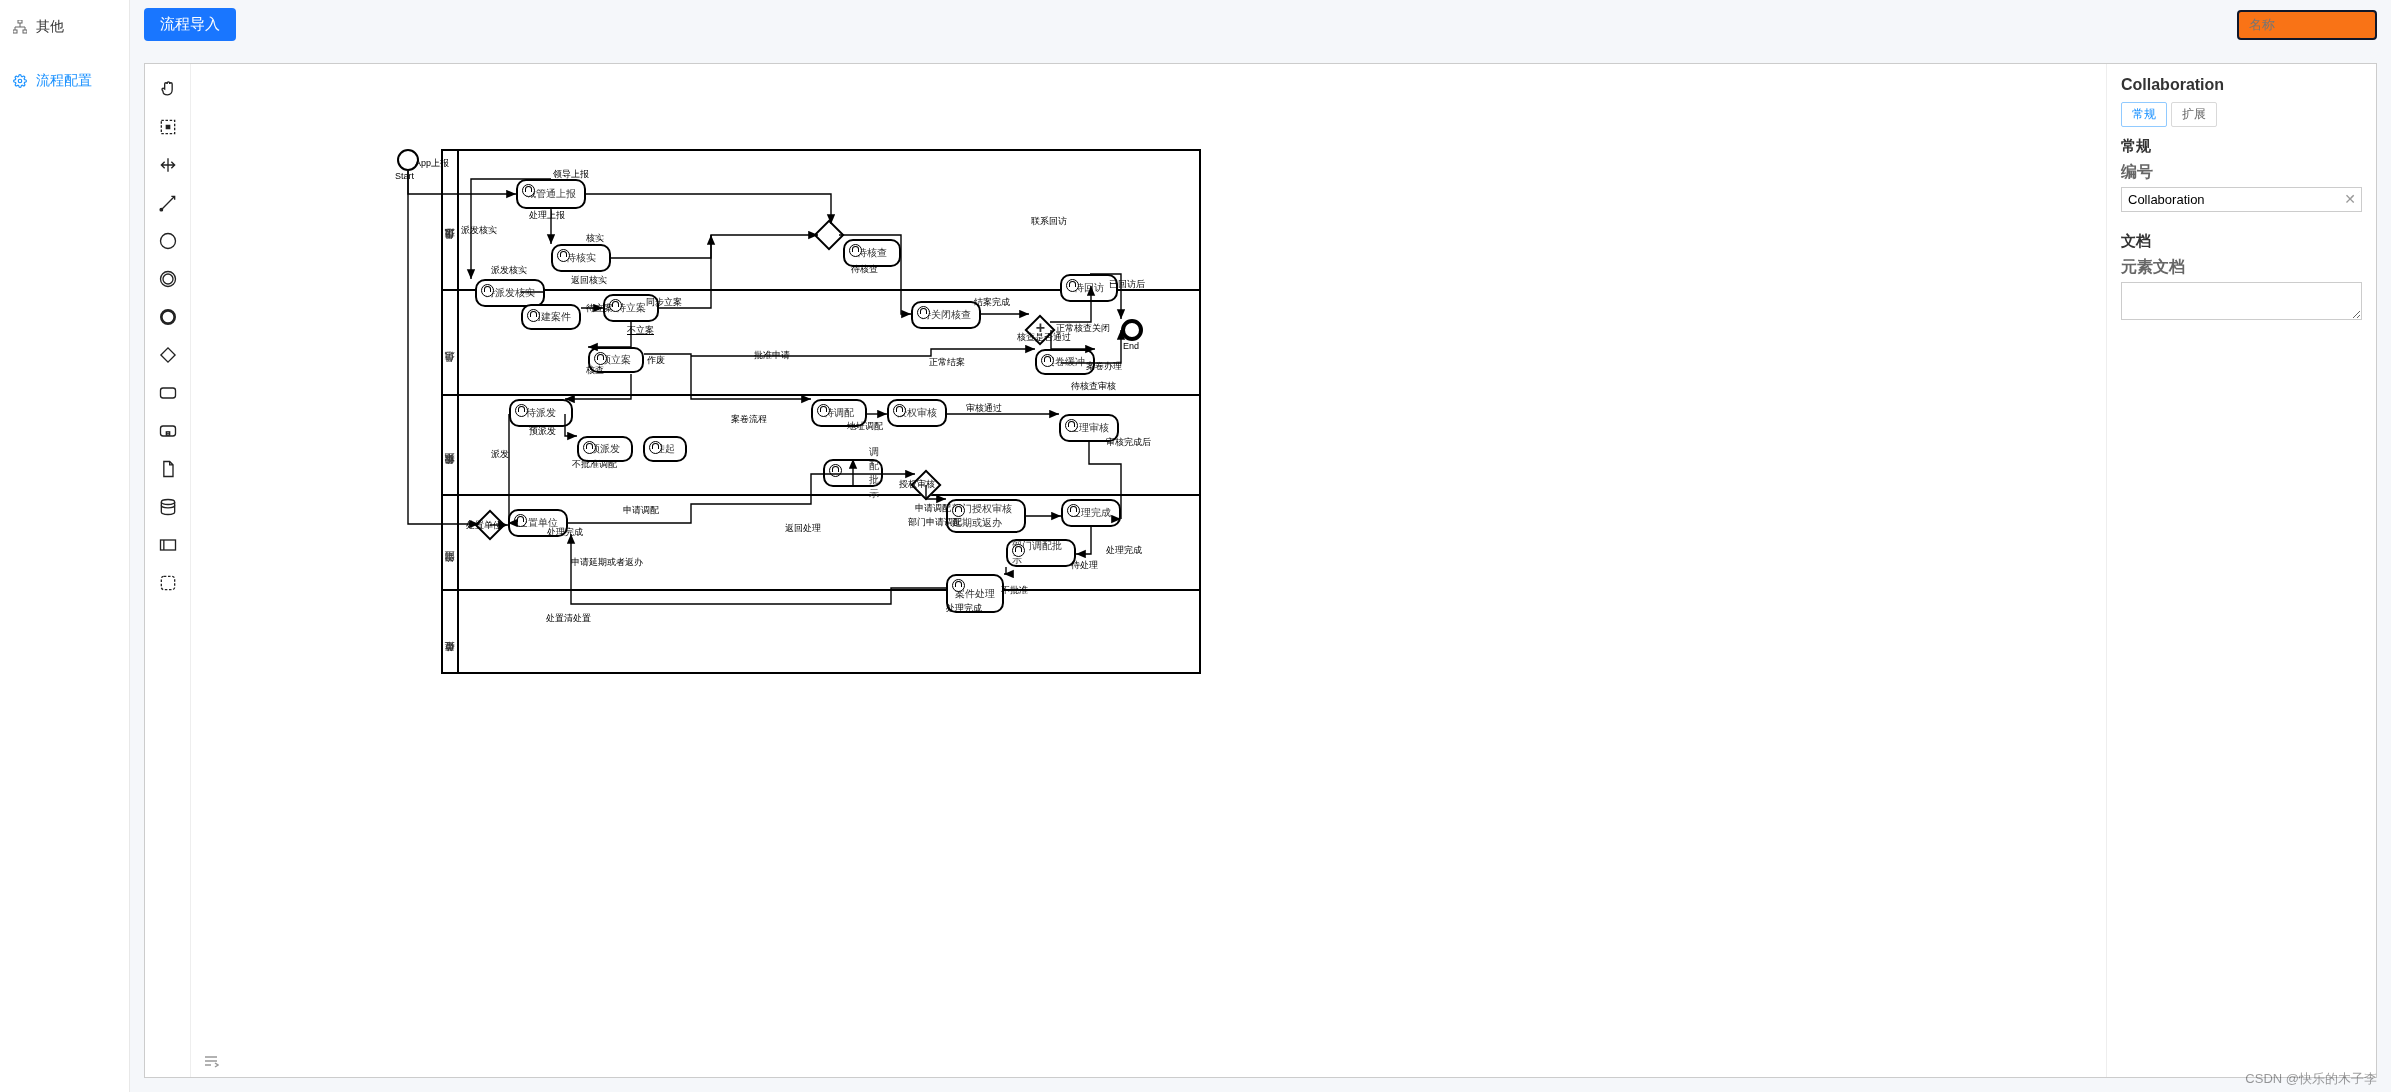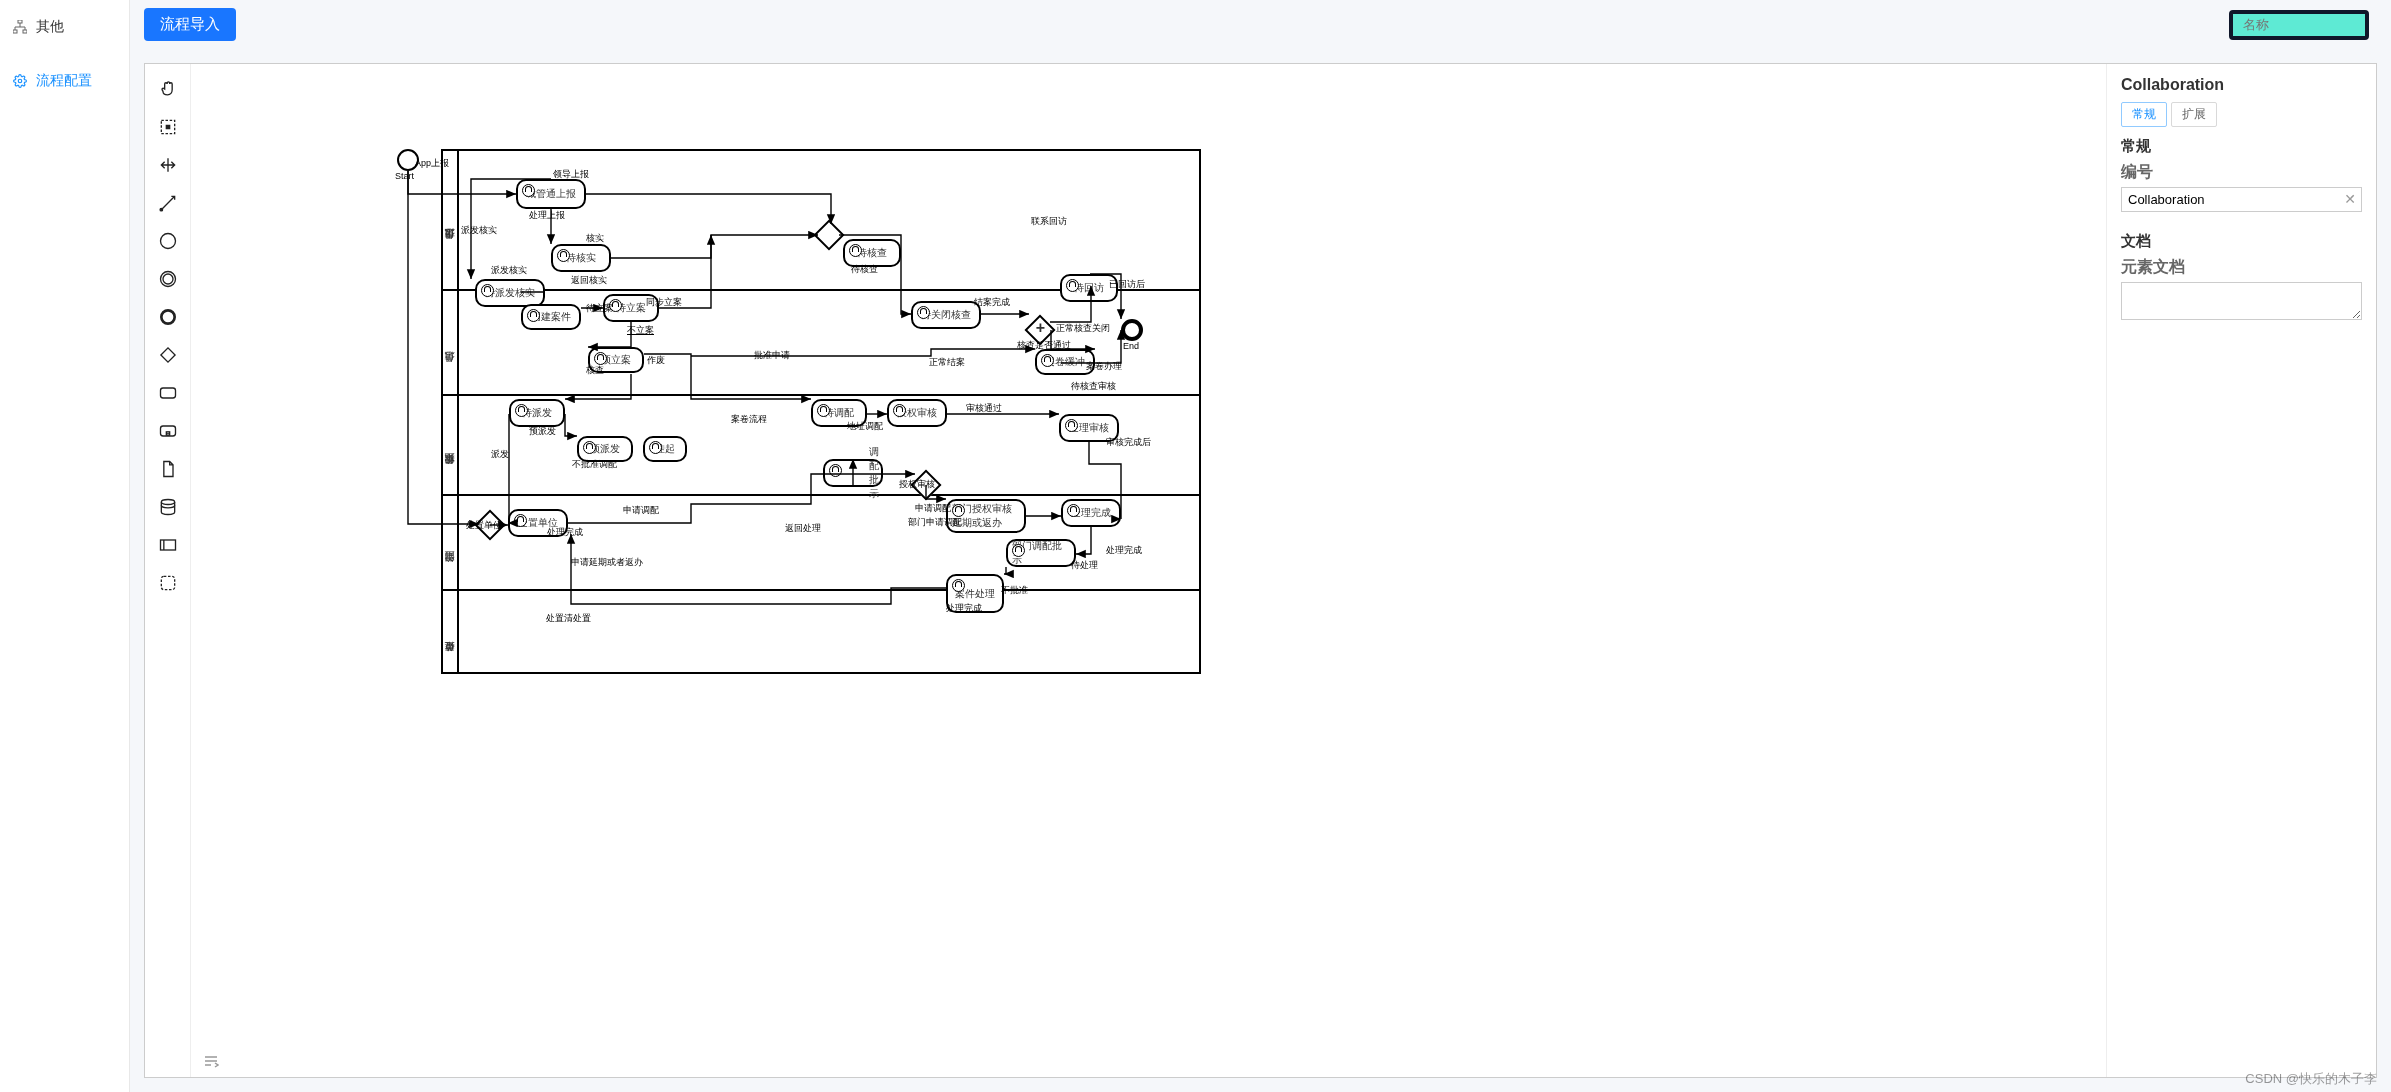--- a/index.html
+++ b/index.html
@@ -7,21 +7,21 @@
 .app { display: flex; height: 100vh; }
 .sidebar { width: 130px; border-right: 1px solid #e8e8e8; padding: 10px 0; }
 .side-item { display: flex; align-items: center; padding: 8px 12px; cursor: pointer; font-size: 14px; color: #666; }
 .side-item.active { color: #1890ff; }
 .side-item .icon-wrap { margin-right: 8px; width: 16px; height: 16px; display: flex; align-items: center; justify-content: center; }
 .side-item.other { color: #333; margin-bottom: 20px; }
 .main { flex: 1; display: flex; flex-direction: column; background: #f5f7fa; }
 .topbar { display: flex; align-items: center; padding: 8px 14px; background: #f5f7fa; }
 .import-btn { background: #1976ff; color: #fff; border: none; border-radius: 4px; padding: 7px 16px; font-size: 15px; cursor: pointer; }
 .spacer { flex: 1; }
-.name-input { width: 140px; height: 30px; border: 4px solid #0f172a; border-radius: 4px; padding: 0 10px; font-size: 13px; margin-right: 8px; background: #5eead4; }
+.name-input { width: 140px; height: 30px; border: 2px solid #0f172a; border-radius: 4px; padding: 0 10px; font-size: 13px; background: #f97316; }
 .canvas-wrap { flex: 1; display: flex; margin: 14px; background: #fff; border: 1px solid #ccc; position: relative; overflow: hidden; }
 .palette { width: 46px; border-right: 1px solid #eee; display: flex; flex-direction: column; padding: 6px 0; background: #fff; z-index: 2; }
 .palette-entry { height: 38px; display: flex; align-items: center; justify-content: center; cursor: pointer; color: #444; }
 .palette-entry svg { stroke: #222; }
 .diagram { flex: 1; position: relative; background: #fff; overflow: hidden; }
 .props { width: 270px; border-left: 1px solid #eee; padding: 12px 14px; background: #fff; font-size: 13px; }
 .props h3 { font-size: 16px; margin-bottom: 8px; font-weight: bold; color: #333; }
 .tabs { display: flex; gap: 4px; margin-bottom: 10px; }
 .tab { border: 1px solid #d9d9d9; padding: 3px 10px; font-size: 12px; cursor: pointer; color: #666; border-radius: 2px; }
 .tab.active { color: #1890ff; border-color: #91caff; }
@@ -184,21 +184,21 @@
           <div class="task" style="left: 325px; top: 115px; width: 70px; height: 30px;">城管通上报</div>
           <div class="task" style="left: 360px; top: 180px; width: 60px; height: 28px;">待核实</div>
           <div class="task" style="left: 652px; top: 175px; width: 58px; height: 28px;">待核查</div>
           <div class="task" style="left: 869px; top: 210px; width: 58px; height: 28px;">待回访</div>
           <div class="task" style="left: 284px; top: 215px; width: 70px; height: 28px;">待派发核实</div>
           <div class="task" style="left: 330px; top: 240px; width: 60px; height: 26px;">创建案件</div>
           <div class="task" style="left: 412px; top: 230px; width: 56px; height: 28px;">待立案</div>
           <div class="task" style="left: 720px; top: 237px; width: 70px; height: 28px;">待关闭核查</div>
           <div class="task" style="left: 397px; top: 283px; width: 56px; height: 26px;">预立案</div>
           <div class="task" style="left: 844px; top: 285px; width: 60px; height: 26px;">案卷缓冲</div>
-          <div class="task" style="left: 318px; top: 335px; width: 56px; height: 28px;">待派发</div>
+          <div class="task" style="left: 318px; top: 335px; width: 64px; height: 28px;">待派发</div>
           <div class="task" style="left: 620px; top: 335px; width: 56px; height: 28px;">待调配</div>
           <div class="task" style="left: 696px; top: 335px; width: 60px; height: 28px;">授权审核</div>
           <div class="task" style="left: 868px; top: 350px; width: 60px; height: 28px;">处理审核</div>
           <div class="task" style="left: 386px; top: 372px; width: 56px; height: 26px;">预派发</div>
           <div class="task" style="left: 452px; top: 372px; width: 44px; height: 26px;">挂起</div>
           <div class="task" style="left: 632px; top: 395px; width: 60px; height: 28px; padding-left: 46px;">调配批示</div>
           <div class="task" style="left: 317px; top: 445px; width: 60px; height: 28px;">处置单位</div>
           <div class="task" style="left: 755px; top: 435px; width: 80px; height: 34px;">部门授权审核延期或返办</div>
           <div class="task" style="left: 870px; top: 435px; width: 60px; height: 28px;">处理完成</div>
           <div class="task" style="left: 815px; top: 475px; width: 70px; height: 28px;">部门调配批示</div>
@@ -214,21 +214,21 @@
           <div class="edge-label" style="left: 300px; top: 200px;">派发核实</div>
           <div class="edge-label" style="left: 380px; top: 210px;">返回核实</div>
           <div class="edge-label" style="left: 395px; top: 238px;">待立案</div>
           <div class="edge-label" style="left: 455px; top: 232px;">同步立案</div>
           <div class="edge-label" style="left: 436px; top: 260px; text-decoration: underline;">不立案</div>
           <div class="edge-label" style="left: 660px; top: 199px;">待核查</div>
           <div class="edge-label" style="left: 783px; top: 232px;">结案完成</div>
           <div class="edge-label" style="left: 840px; top: 151px;">联系回访</div>
           <div class="edge-label" style="left: 918px; top: 214px;">已回访后</div>
           <div class="edge-label" style="left: 865px; top: 258px;">正常核查关闭</div>
-          <div class="edge-label" style="left: 826px; top: 275px;">核查是否通过</div>
+          <div class="edge-label" style="left: 826px; top: 267px;">核查是否通过</div>
           <div class="edge-label" style="left: 395px; top: 300px;">核查</div>
           <div class="edge-label" style="left: 456px; top: 290px;">作废</div>
           <div class="edge-label" style="left: 540px; top: 309px; margin-top: 40px;">案卷流程</div>
           <div class="edge-label" style="left: 563px; top: 285px;">批准申请</div>
           <div class="edge-label" style="left: 738px; top: 292px;">正常结案</div>
           <div class="edge-label" style="left: 895px; top: 296px;">案卷办理</div>
           <div class="edge-label" style="left: 880px; top: 316px;">待核查审核</div>
           <div class="edge-label" style="left: 338px; top: 361px;">预派发</div>
           <div class="edge-label" style="left: 300px; top: 384px;">派发</div>
           <div class="edge-label" style="left: 656px; top: 356px;">地址调配</div>

